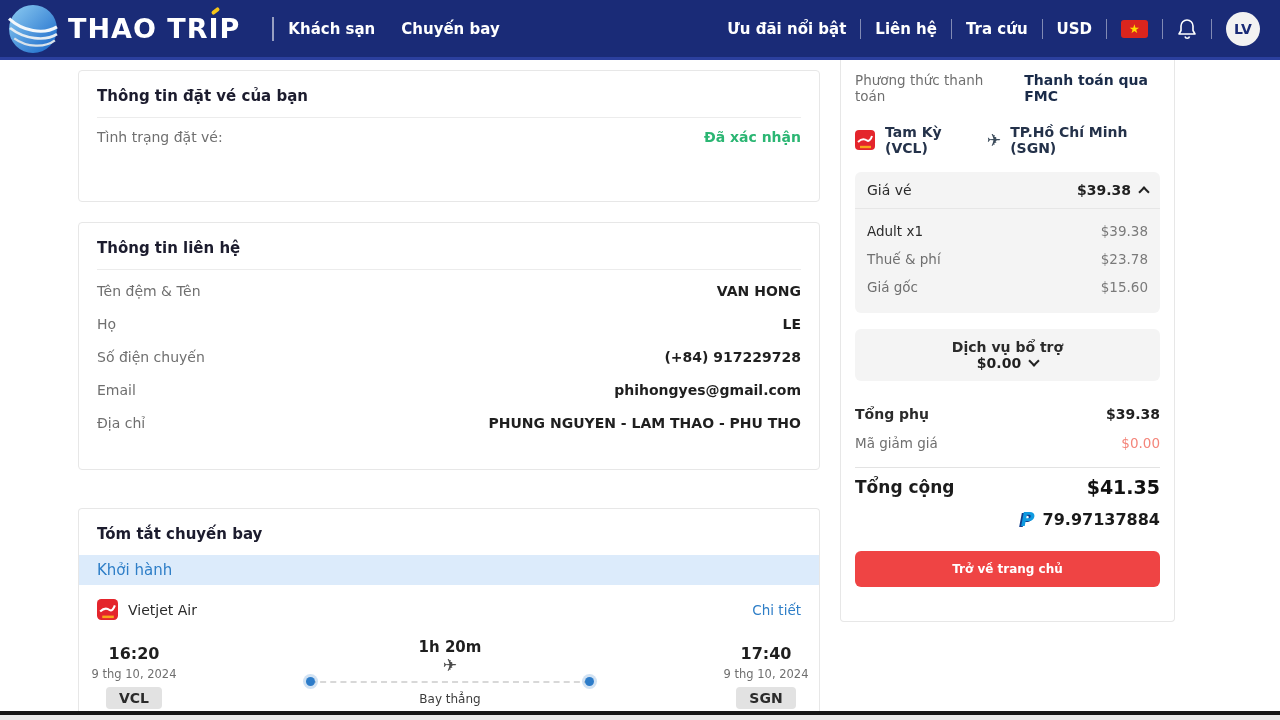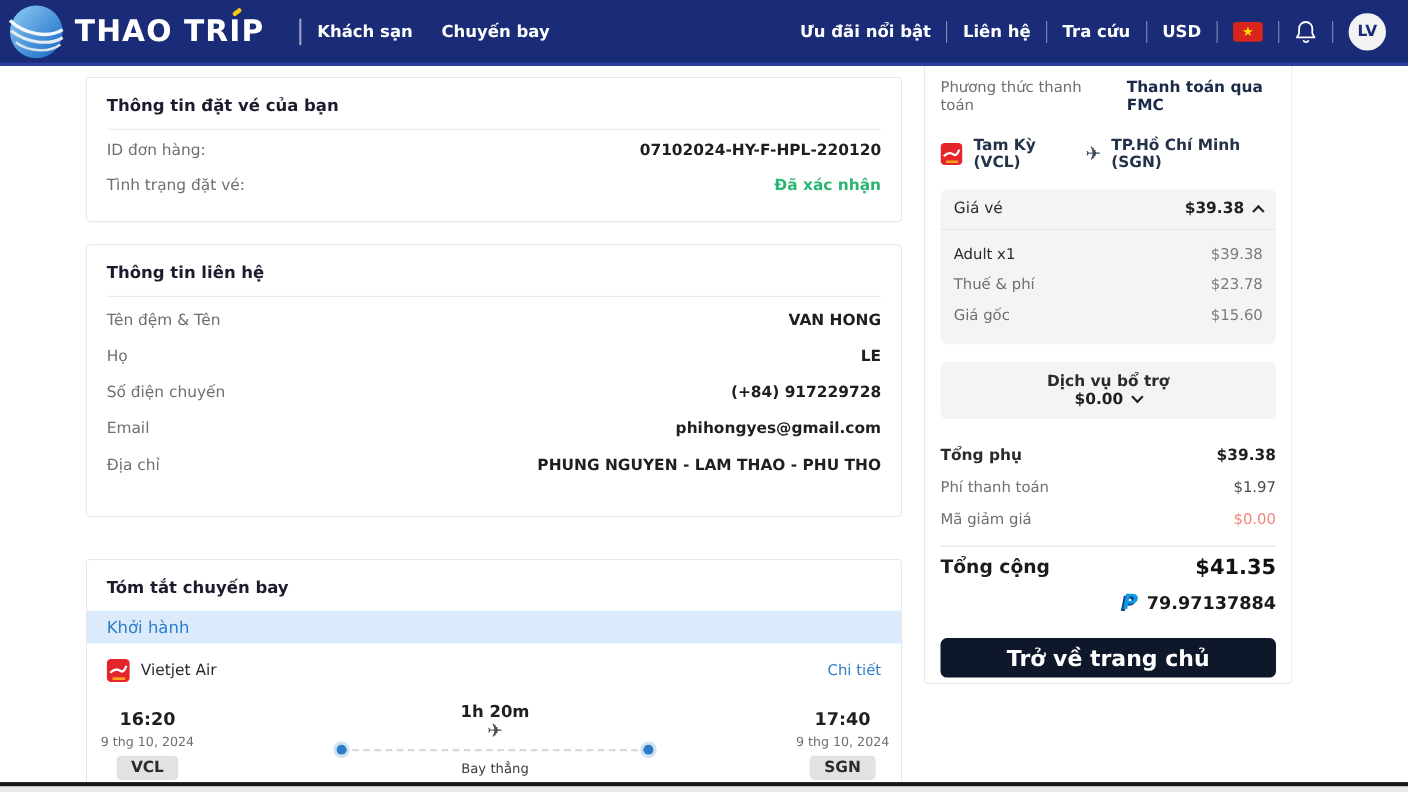--- a/index.html
+++ b/index.html
@@ -87,21 +87,21 @@
   .sub-label { font-size:13.5px; color:#6f6f6f; }
   .sub-value { font-size:13.5px; color:#4a4a4a; }
   .sub-value.red { color:#f4857a; }
   .side-divider { border-top:1px solid #e3e3e3; margin:10px 0 6px 0; }
   .grand-row { display:flex; justify-content:space-between; align-items:center; margin-top:8px; }
   .grand-label { font-size:17px; font-weight:bold; color:#1c1c1c; }
   .grand-value { font-size:19px; font-weight:bold; color:#111111; }
   .crypto-row { display:flex; justify-content:flex-end; align-items:center; margin-top:12px; gap:8px; }
   .pp { font-size:19px; font-weight:bold; font-style:italic; color:#0f9ae0; text-shadow:-2px 1px 0 #123e8c; line-height:1; }
   .crypto-value { font-size:16px; font-weight:bold; color:#1a1a1a; }
-  .home-btn { display:block; width:100%; height:36px; margin-top:22px; background:#0f172a; border:none; border-radius:6px; color:#ffffff; font-size:20px; font-weight:bold; font-family:inherit; cursor:pointer; }
+  .home-btn { display:block; width:100%; height:36px; margin-top:22px; background:#ef4444; border:none; border-radius:6px; color:#ffffff; font-size:12px; font-weight:bold; font-family:inherit; cursor:pointer; }
 
   
   .footer-bar { position:absolute; left:0; top:711px; width:1280px; height:4px; background:#161616; }
   .footer-below { position:absolute; left:0; top:715px; width:1280px; height:5px; background:#e9e9e9; }
 </style>
 </head>
 <body>
 
 <div class="header">
   <svg class="globe" viewBox="0 0 48 48">
@@ -147,24 +147,20 @@
     <div class="vline thin"></div>
     <div class="avatar">LV</div>
   </div>
 </div>
 
 <div class="card" id="card-booking">
   <div class="card-title">Thông tin đặt vé của bạn</div>
   <div class="card-divider"></div>
   <div class="rows">
     <div class="kv-row">
-      <span class="kv-label">ID đơn hàng:</span>
-      <span class="kv-value">07102024-HY-F-HPL-220120</span>
-    </div>
-    <div class="kv-row">
       <span class="kv-label">Tình trạng đặt vé:</span>
       <span class="kv-value green">Đã xác nhận</span>
     </div>
   </div>
 </div>
 
 <div class="card" id="card-contact">
   <div class="card-title">Thông tin liên hệ</div>
   <div class="card-divider"></div>
   <div class="rows">
@@ -279,24 +275,20 @@
         </span>
     </div>
   </div>
 
   <div class="totals">
     <div class="side-row">
       <span class="tot-label">Tổng phụ</span>
       <span class="tot-value">$39.38</span>
     </div>
     <div class="side-row">
-      <span class="sub-label">Phí thanh toán</span>
-      <span class="sub-value">$1.97</span>
-    </div>
-    <div class="side-row">
       <span class="sub-label">Mã giảm giá</span>
       <span class="sub-value red">$0.00</span>
     </div>
   </div>
 
   <div class="side-divider"></div>
 
   <div class="grand-row">
     <span class="grand-label">Tổng cộng</span>
     <span class="grand-value">$41.35</span>

